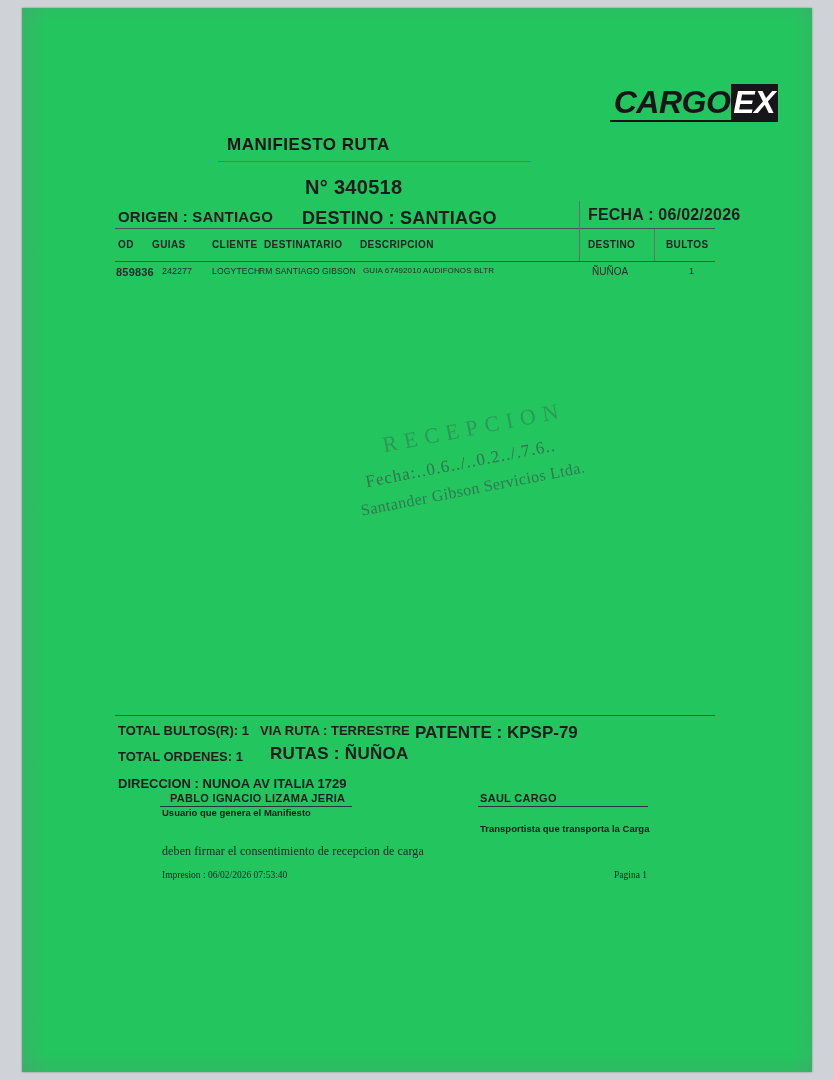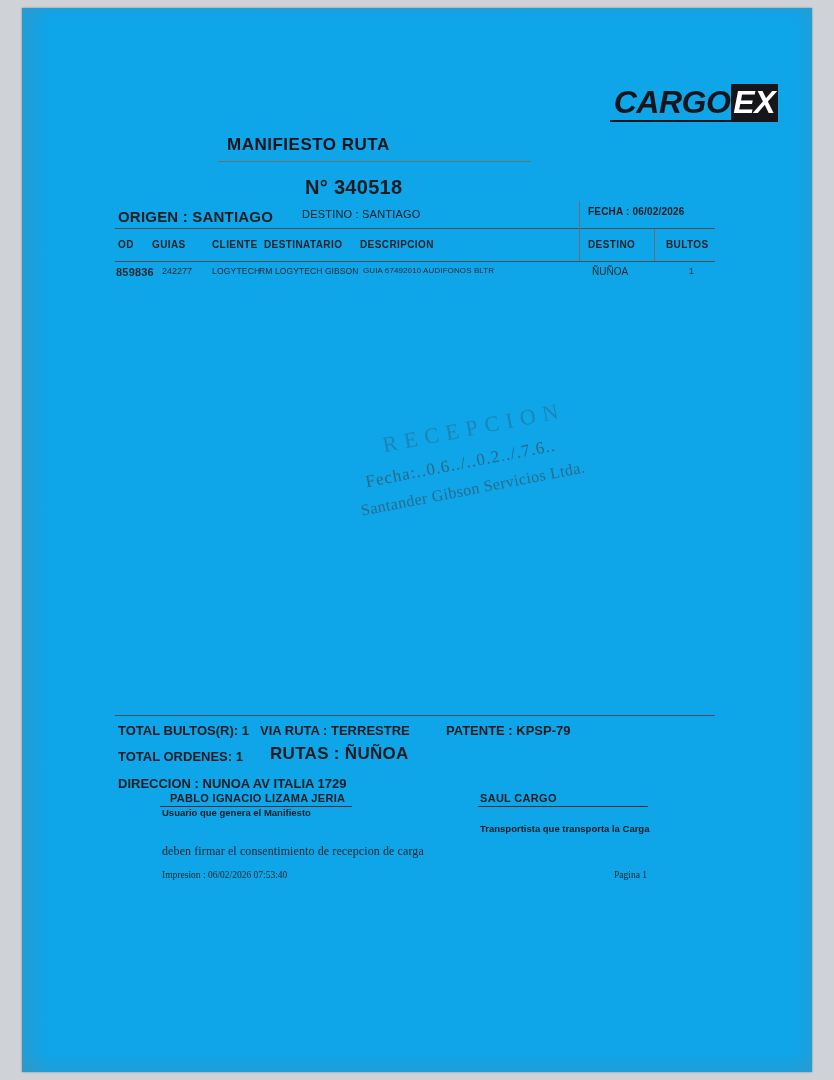--- a/index.html
+++ b/index.html
@@ -17,21 +17,21 @@
     background: #cfd2d6;
     overflow: hidden;
   }
   
   .sheet {
     position: absolute;
     left: 22px;
     top: 8px;
     width: 790px;
     height: 1064px;
-    background: #0ea5e9;
+    background: #22c55e;
     box-shadow: 0 0 2px rgba(0,0,0,0.35);
   }
   
   .sheet:before {
     content: "";
     position: absolute;
     inset: 0;
     background:
       linear-gradient(to right, rgba(120,125,130,0.20) 0px, rgba(255,255,255,0) 26px),
       linear-gradient(to left, rgba(120,125,130,0.14) 0px, rgba(255,255,255,0) 18px),
@@ -110,29 +110,29 @@
     left: 96px;
     top: 200px;
     font-size: 15px;
     font-weight: bold;
     letter-spacing: 0.2px;
   }
   .destino-hdr {
     position: absolute;
     left: 280px;
     top: 200px;
-    font-size: 11px;
-    font-weight: normal;
+    font-size: 18px;
+    font-weight: bold;
     letter-spacing: 0.2px;
   }
   .fecha {
     position: absolute;
     left: 566px;
     top: 198px;
-    font-size: 10px;
+    font-size: 16px;
     font-weight: bold;
     letter-spacing: 0.2px;
   }
   .rule-top {
     position: absolute;
     left: 93px;
     top: 220px;
     width: 600px;
     height: 1px;
     background: #4c5056;
@@ -251,23 +251,23 @@
   }
   .f-via {
     position: absolute;
     left: 238px;
     top: 715px;
     font-size: 13px;
     font-weight: bold;
   }
   .f-patente {
     position: absolute;
-    left: 424px;
+    left: 393px;
     top: 715px;
-    font-size: 13px;
+    font-size: 17px;
     font-weight: bold;
   }
   .f-ordenes {
     position: absolute;
     left: 96px;
     top: 741px;
     font-size: 13px;
     font-weight: bold;
   }
   .f-rutas {
@@ -400,21 +400,21 @@
       <div class="col-head c-guias">GUIAS</div>
       <div class="col-head c-cliente">CLIENTE</div>
       <div class="col-head c-dest">DESTINATARIO</div>
       <div class="col-head c-desc">DESCRIPCION</div>
       <div class="col-head c-destino">DESTINO</div>
       <div class="col-head c-bultos">BULTOS</div>
 
       <div class="row r-od">859836</div>
       <div class="row r-guias">242277</div>
       <div class="row r-cliente">LOGYTECH</div>
-      <div class="row r-dest">RM LOGYTECH GIBSON</div>
+      <div class="row r-dest">RM SANTIAGO GIBSON</div>
       <div class="row r-desc">GUIA 67492010 AUDIFONOS BLTR</div>
       <div class="row r-destino">ÑUÑOA</div>
       <div class="row r-bultos">1</div>
 
       <div class="stamp">
         <div class="st-title">RECEPCION</div>
         <div class="st-fecha">Fecha:..0.6../..0.2../.7.6..</div>
         <div class="st-empresa">Santander Gibson Servicios Ltda.</div>
       </div>
 

